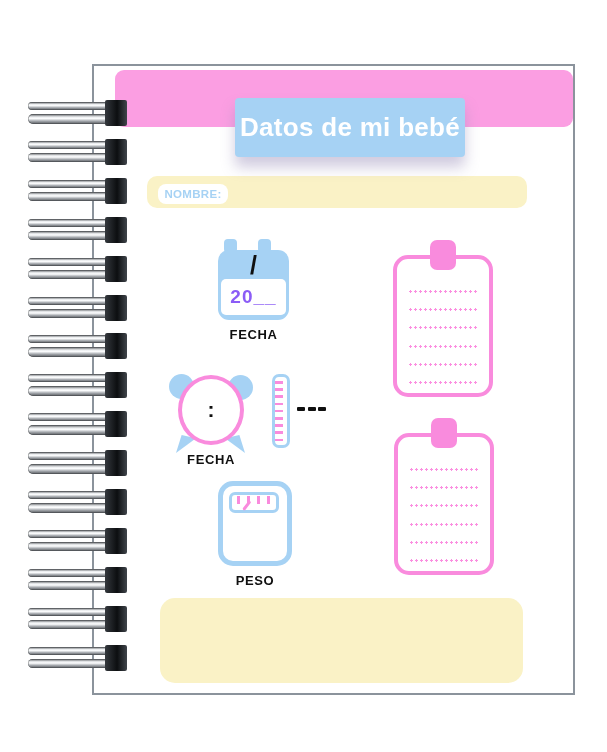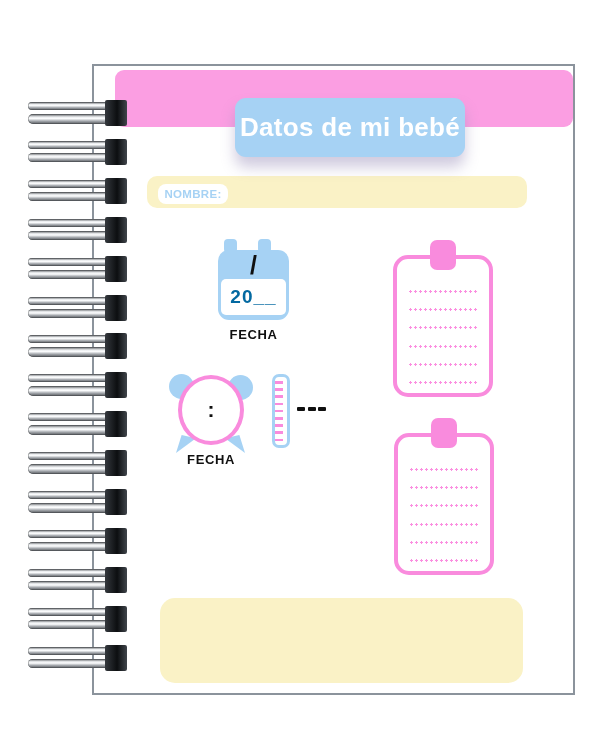--- a/index.html
+++ b/index.html
@@ -5,21 +5,21 @@
   html,body{margin:0;padding:0;background:#ffffff;overflow:hidden;}
   #screen{position:relative;width:607px;height:752px;background:#ffffff;
           font-family:"Liberation Sans", sans-serif;}
   
   .page{position:absolute;left:92px;top:64px;width:483px;height:631px;
         box-sizing:border-box;border:2px solid #8b939c;background:#ffffff;z-index:1;}
   
   .pink-bar{position:absolute;left:115px;top:70px;width:458px;height:57px;
             border-radius:9px;background:#FB9EE2;z-index:2;}
   .title-badge{position:absolute;left:235px;top:98px;width:230px;height:59px;
-               border-radius:11px;background:#A6D2F4;z-index:3;
+               border-radius:4px;background:#A6D2F4;z-index:3;
                display:flex;align-items:center;justify-content:center;
                box-shadow:0 10px 14px rgba(150,140,185,.45);}
   .title-badge span{color:#ffffff;font-weight:bold;font-size:26px;letter-spacing:.3px;}
   
   .nombre-bar{position:absolute;left:147px;top:176px;width:380px;height:32px;
               border-radius:10px;background:#FAF2C6;z-index:2;}
   .nombre-pill{position:absolute;left:11px;top:8px;width:70px;height:20px;
                border-radius:8px;background:#ffffff;display:flex;align-items:center;
                justify-content:center;}
   .nombre-pill span{color:#A6D2F4;font-weight:bold;font-size:11.5px;letter-spacing:.3px;}
@@ -28,21 +28,21 @@
        letter-spacing:.6px;text-align:center;}
   
   .calendar{position:absolute;left:218px;top:239px;width:71px;height:100px;z-index:2;}
   .cal-tab{position:absolute;top:0;width:13px;height:14px;border-radius:4px;background:#A6D2F4;}
   .cal-body{position:absolute;left:0;top:11px;width:71px;height:70px;border-radius:11px;
             background:#A6D2F4;}
   .cal-slash{position:absolute;left:0;top:1px;width:71px;text-align:center;
              color:#101010;font-weight:bold;font-size:25px;}
   .cal-panel{position:absolute;left:3px;top:29px;width:65px;height:36px;border-radius:5px;
              background:#ffffff;display:flex;align-items:center;justify-content:center;}
-  .cal-panel span{color:#0369a1;font-weight:bold;font-size:19px;letter-spacing:1px;}
+  .cal-panel span{color:#8b5cf6;font-weight:bold;font-size:19px;letter-spacing:1px;}
   
   .clock{position:absolute;left:169px;top:374px;width:84px;height:92px;z-index:2;}
   .bell{position:absolute;width:25px;height:25px;border-radius:50%;background:#A6D2F4;}
   .leg{position:absolute;width:20px;height:18px;background:#A6D2F4;}
   .leg.l{left:7px;top:61px;clip-path:polygon(0 100%,28% 0,100% 18%);}
   .leg.r{left:56px;top:61px;clip-path:polygon(100% 100%,72% 0,0 18%);}
   .clock-face{position:absolute;left:9px;top:1px;width:66px;height:70px;border-radius:50%;
               box-sizing:border-box;border:4px solid #F98BDD;background:#ffffff;
               display:flex;align-items:center;justify-content:center;}
   .clock-face span{color:#101010;font-weight:bold;font-size:21px;line-height:1;
@@ -137,20 +137,30 @@
       <div class="tick" style="top: 54.4px;"></div>
       <div class="tick" style="top: 61.6px;"></div>
     </div>
   <div class="dashes">
       <i></i>
       <i></i>
       <i></i>
     </div>
   <div class="cap" style="left:296px;top:414px;width:34px;text-align:left">ALTURA</div>
 
+  <div class="scale">
+    <div class="scale-window">
+      <div class="needle"></div>
+    <div class="vtick" style="left: 5px;"></div>
+        <div class="vtick" style="left: 15px;"></div>
+        <div class="vtick" style="left: 25px;"></div>
+        <div class="vtick" style="left: 35px;"></div>
+      </div>
+    <div class="cap" style="left:0;top:87px;width:64px">PESO</div>
+  </div>
 
   <div class="clipboard" style="left:393px;top:240px">
     <div class="clip-tab"></div>
     <div class="clip-board"></div>
     <div class="rows">
         <div class="dotrow"></div>
         <div class="dotrow"></div>
         <div class="dotrow"></div>
         <div class="dotrow"></div>
         <div class="dotrow"></div>

